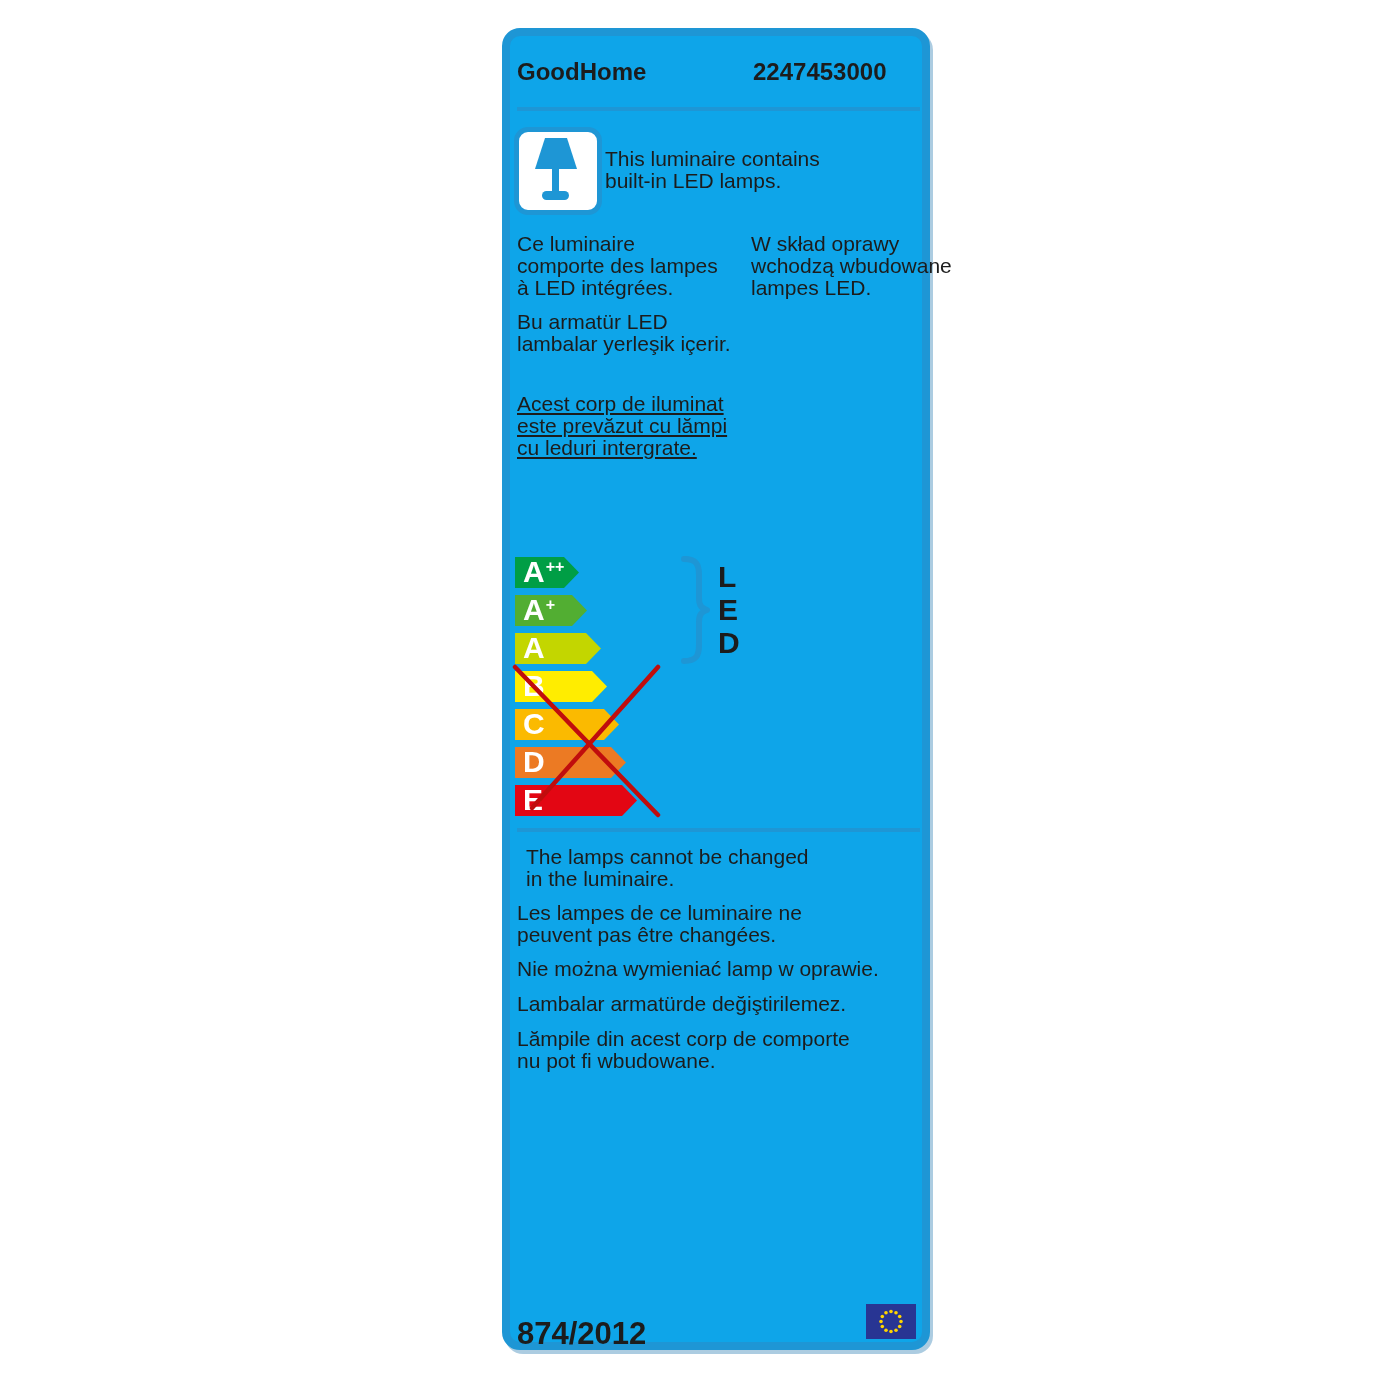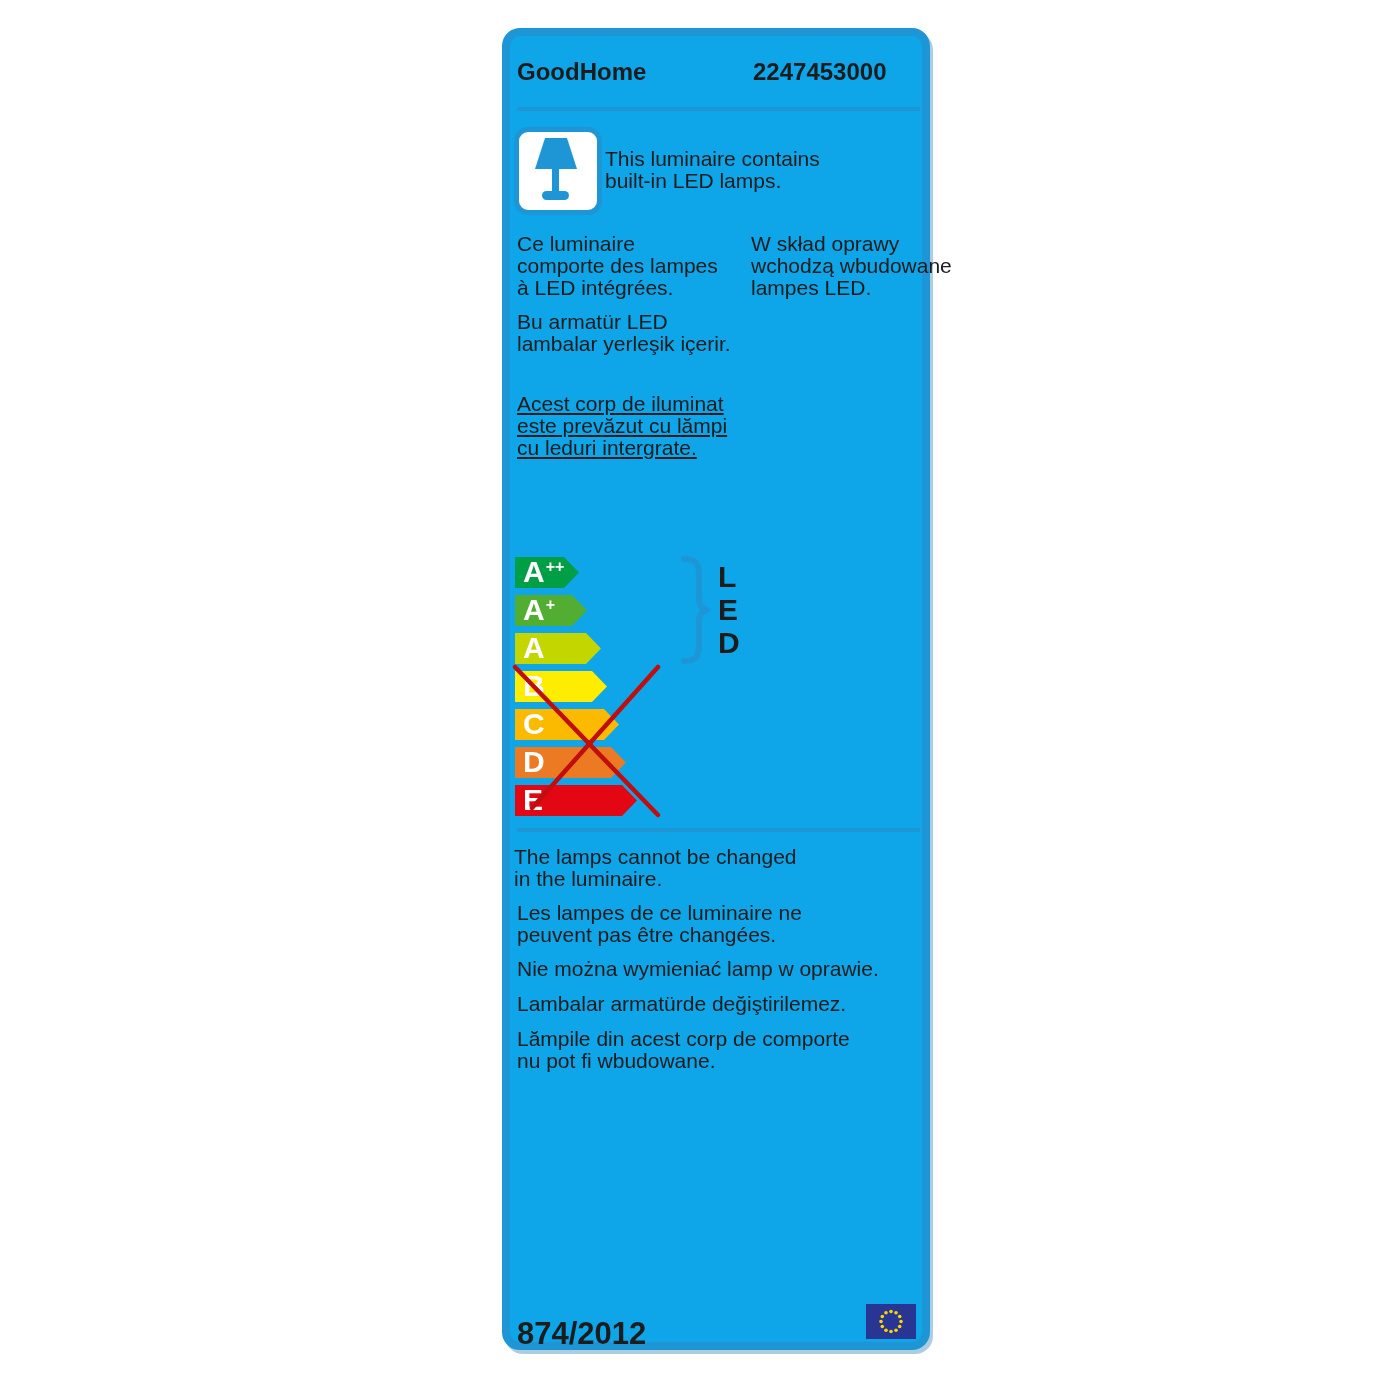--- a/index.html
+++ b/index.html
@@ -50,21 +50,21 @@
   
   .p-brand{left:7px;top:22px;}
   .p-code{left:243px;top:22px;}
   .rule1{top:71px;}
   .p-en{left:95px;top:112px;}
   .p-fr{left:7px;top:197px;}
   .p-pl{left:217px;top:197px;margin-left:24px;}
   .p-tr{left:7px;top:275px;}
   .p-ro{left:7px;top:357px;text-decoration:underline;}
   .rule2{top:792px;}
-  .p-en2{left:4px;top:810px;}
+  .p-en2{left:16px;top:810px;}
   .p-fr2{left:7px;top:866px;}
   .p-pl2{left:7px;top:922px;}
   .p-tr2{left:7px;top:957px;}
   .p-ro2{left:7px;top:992px;}
 </style>
 </head>
 <body>
 
 <div class="label">
 

